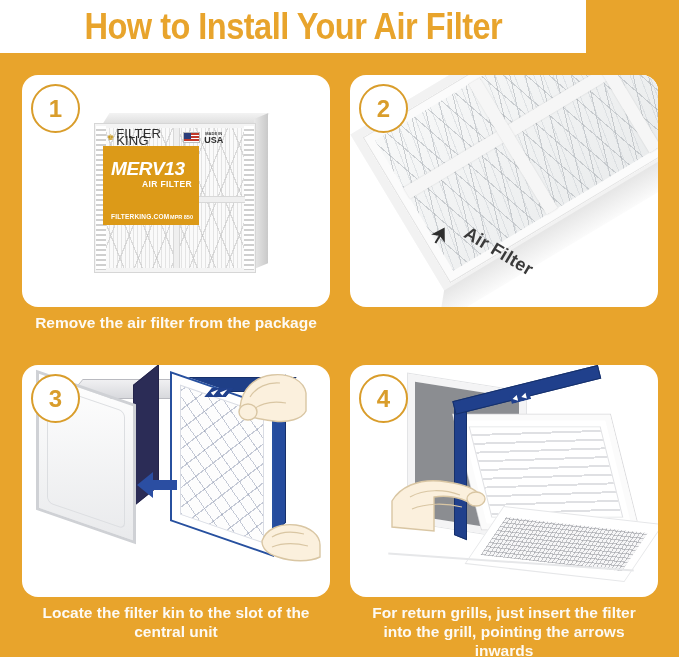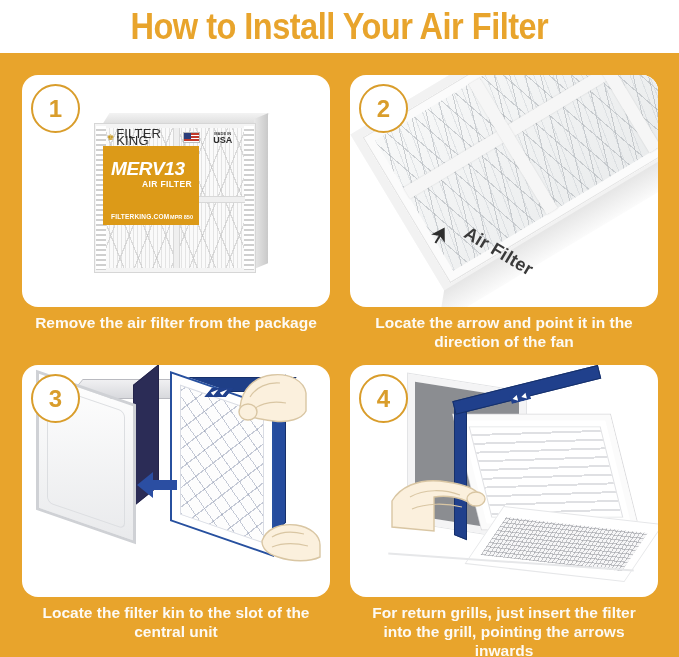--- a/index.html
+++ b/index.html
@@ -9,21 +9,21 @@
     font-family:"Liberation Sans", sans-serif;
     overflow:hidden;
     position:relative;
   }
   #infographic{
     position:absolute;left:0;top:0;width:679px;height:657px;
     background:#e8a42c;
   }
   
   .header{
-    position:absolute;left:0;top:0;width:679px;height:53px;
+    position:absolute;left:0;top:0;width:586px;height:53px;
     background:#ffffff;
     display:flex;align-items:center;justify-content:center;
   }
   .header-title{
     font-size:37px;font-weight:bold;color:#e8a42c;
     letter-spacing:-0.6px;
     transform:scaleX(0.88);
     white-space:nowrap;
     font-family:"Liberation Sans", sans-serif;
   }
@@ -129,21 +129,21 @@
   .crown{font-size:8px;color:#c9991f;margin-right:2px;}
   .usa-block{display:flex;align-items:center;margin-left:22px;}
   .flag{
     width:17px;height:11px;position:relative;overflow:hidden;
     background:repeating-linear-gradient(180deg,#c0392b 0 1.6px,#ffffff 1.6px 3.2px);
     border:.5px solid #bbb;box-sizing:border-box;
   }
   .flag:before{
     content:"";position:absolute;left:0;top:0;width:7px;height:6px;background:#2c3e7a;
   }
-  .usa-txt{margin-left:13px;line-height:6px;text-align:center;}
+  .usa-txt{margin-left:4px;line-height:6px;text-align:center;}
   .usa-made{font-size:4px;font-weight:bold;color:#3a3a3a;display:block;}
   .usa-big{font-size:9px;font-weight:bold;color:#2d2d2d;display:block;}
 
   
   .p2scene{position:absolute;left:0;top:0;width:308px;height:232px;overflow:hidden;}
   .corner-body{
     position:absolute;left:36px;top:-42px;width:330px;height:230px;
     transform:rotate(-31deg);
   }
   .corner-frame{
@@ -362,21 +362,20 @@
           </div>
           <div class="af-arrow">
             <svg width="22" height="20" viewBox="0 0 22 20">
               <path d="M3 14 L11 1 L19 14 L12 11 L12 19 L10 19 L10 11 Z" fill="#2e2e2e"></path>
             </svg>
           </div>
           <div class="af-text">Air Filter</div>
         </div>
         <div class="badge">2</div>
       </div>
-      <div class="caption">Locate the arrow and point it in the direction of the fan</div>
     </div>
 
     <div class="panel p3">
       <div class="card">
         <div class="p3scene">
 
           <div class="unit-top"></div>
           <div class="unit-side"></div>
           <div class="unit-face"></div>
 

